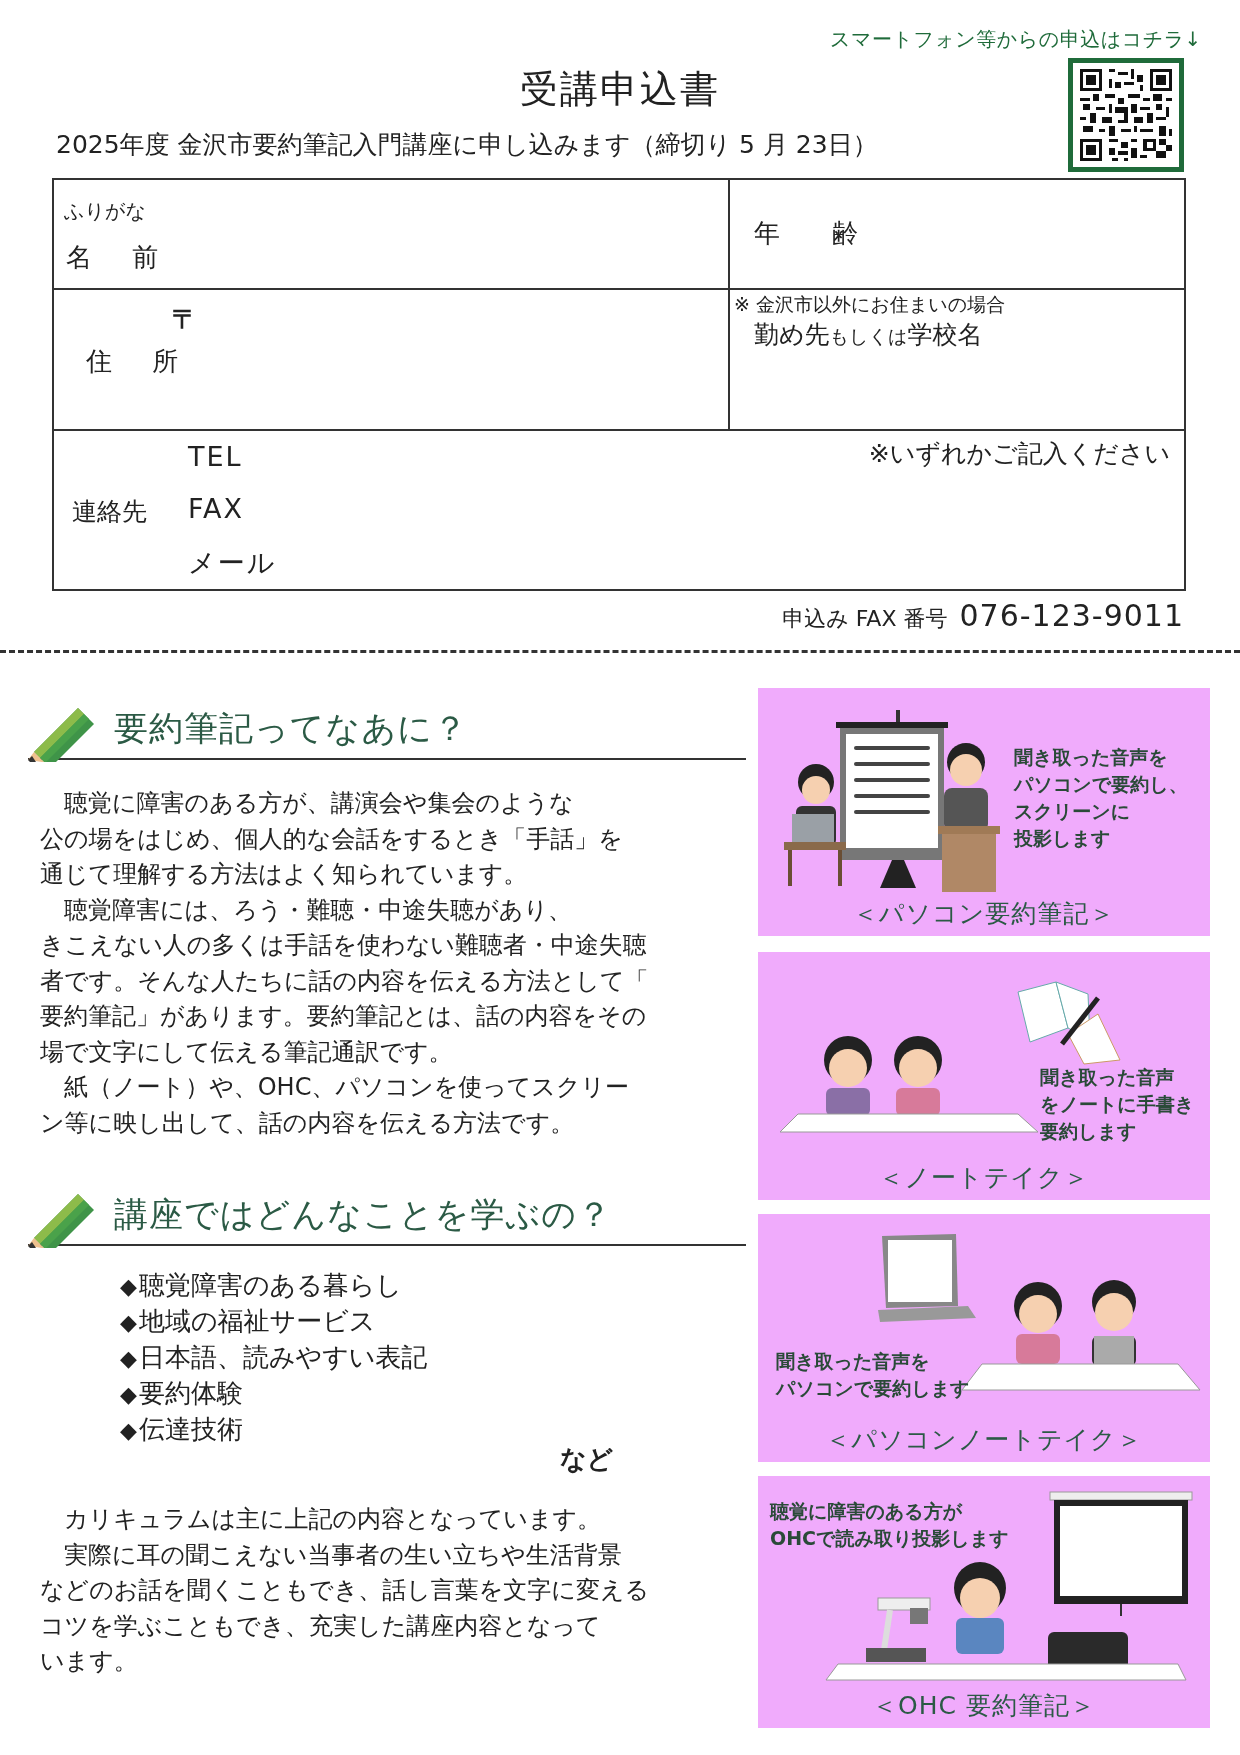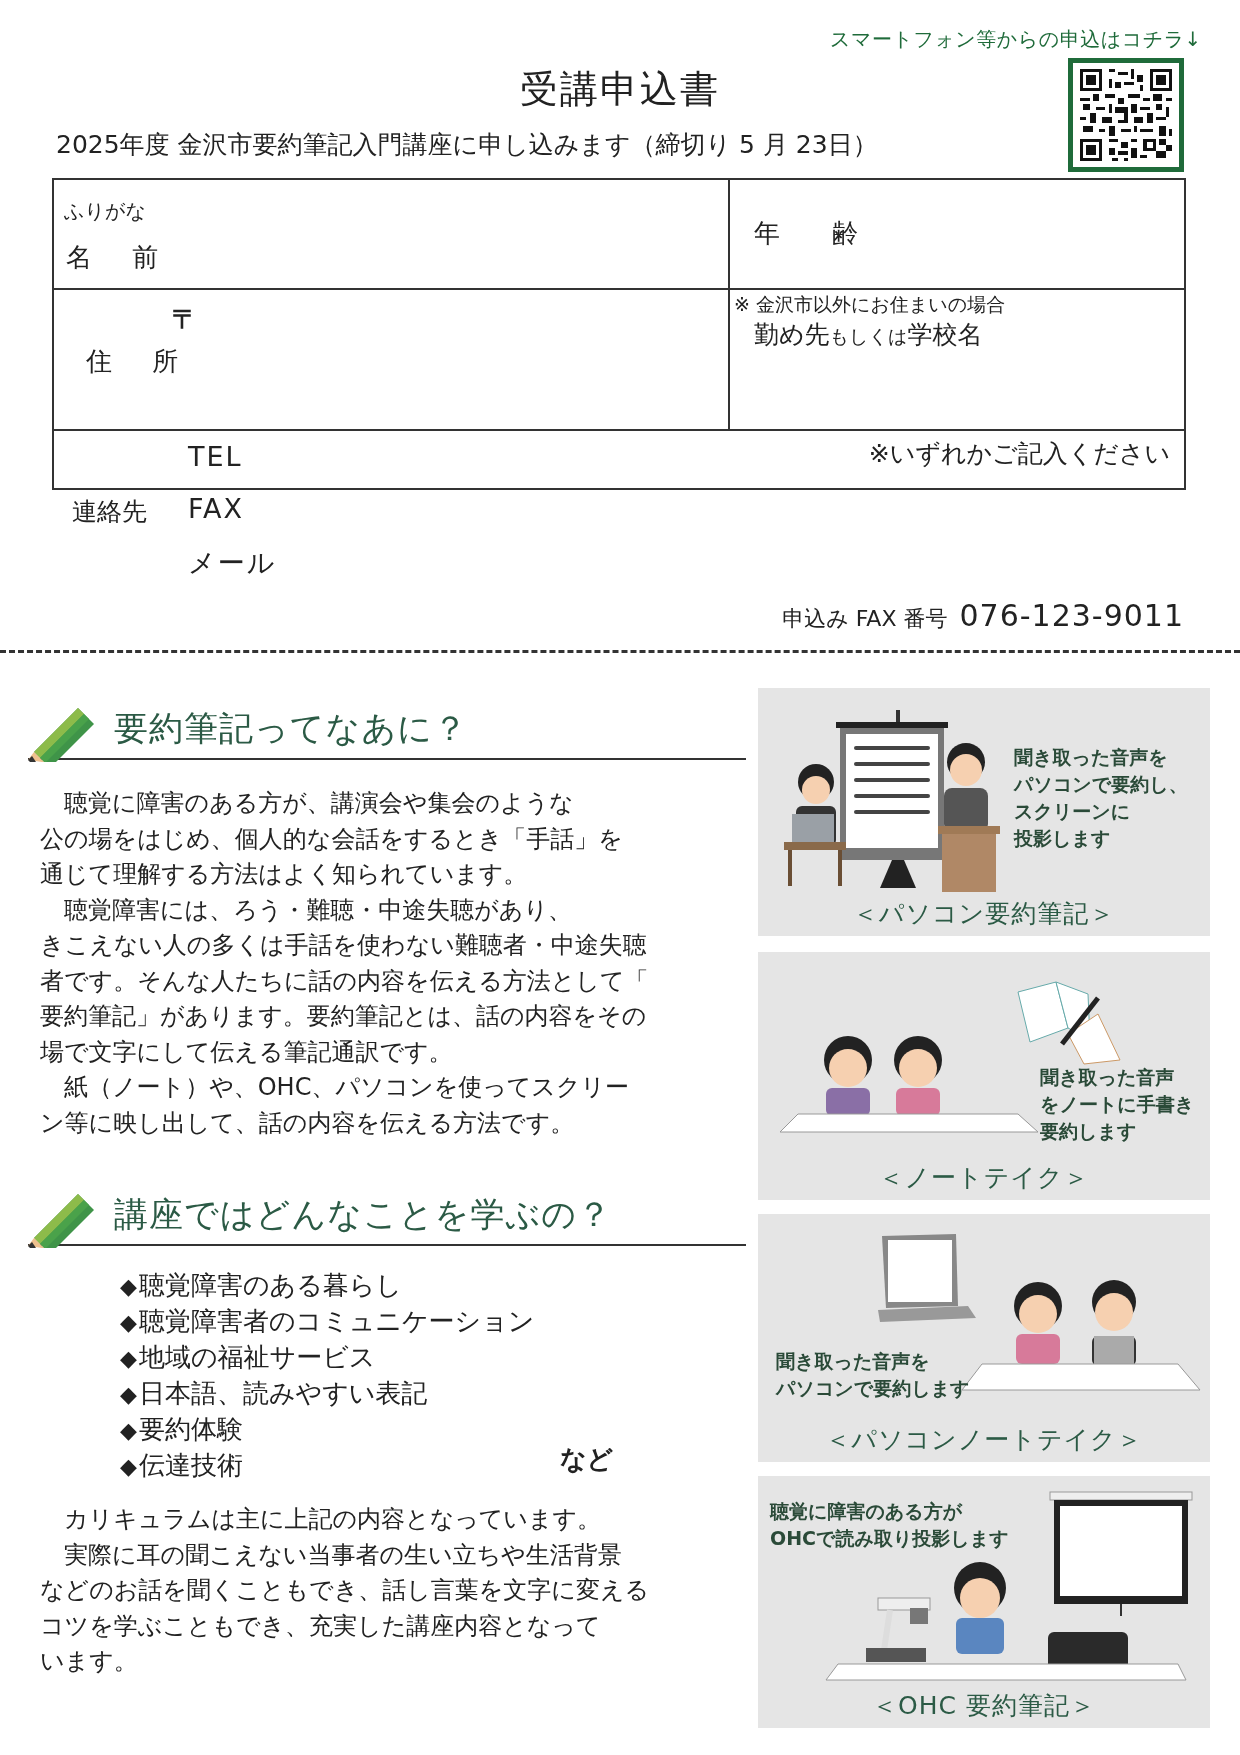--- a/index.html
+++ b/index.html
@@ -9,21 +9,21 @@
   .abs { position: absolute; }
 
   
   .qr-caption { left: 830px; top: 26px; font-size: 20px; color: #1f6b3a; letter-spacing: 0.5px; white-space: nowrap; }
   .qr-box { left: 1068px; top: 58px; width: 116px; height: 114px; border: 5px solid #1f6b3a; background: #fff; padding: 6px; }
   .qr-box svg { width: 100%; height: 100%; display: block; }
   .form-title { left: 0; width: 1240px; top: 64px; text-align: center; font-size: 38px; color: #222; letter-spacing: 2px; }
   .form-subtitle { left: 56px; top: 128px; font-size: 25px; color: #222; white-space: nowrap; }
 
   
-  .form-table { left: 52px; top: 178px; width: 1134px; height: 312px; border: 2px solid #333; }
+  .form-table { left: 52px; top: 178px; width: 1134px; height: 413px; border: 2px solid #333; }
   .row { position: absolute; left: 0; width: 100%; border-bottom: 2px solid #333; }
   .row:last-child { border-bottom: none; }
   .row1 { top: 0; height: 110px; }
   .row2 { top: 110px; height: 141px; }
   .row3 { top: 251px; height: 158px; }
   .cell { position: absolute; top: 0; bottom: 0; }
   .cell-left { left: 0; width: 676px; border-right: 2px solid #333; }
   .cell-right { left: 676px; right: 0; }
   .lbl { position: absolute; white-space: nowrap; color: #222; }
   .furigana { left: 10px; top: 18px; font-size: 20px; }
@@ -49,21 +49,21 @@
   .section-head .htxt { position: absolute; left: 86px; bottom: 6px; font-size: 34px; color: #2b5a45; white-space: nowrap; letter-spacing: 1px; }
 
   .para { left: 40px; width: 700px; font-size: 24px; line-height: 35.5px; color: #222; white-space: pre-line; }
 
   .topic-list { left: 120px; top: 1268px; width: 520px; list-style: none; }
   .topic-list li { font-size: 26px; line-height: 35px; white-space: nowrap; position: relative; }
   .topic-list li .d { font-size: 22px; margin-right: 2px; }
   .nado { left: 560px; top: 1442px; font-size: 26px; font-weight: bold; }
 
   
-  .panel { left: 758px; width: 452px; background: #e5e5e5; }
+  .panel { left: 758px; width: 452px; background: #f0abfc; }
   .panel .cap { position: absolute; left: 0; right: 0; bottom: 6px; text-align: center; font-size: 25px; color: #2b5a45; letter-spacing: 1px; }
   .panel .desc { position: absolute; font-size: 19px; font-weight: bold; color: #2a4a38; line-height: 27px; white-space: pre-line; }
   .panel svg.ill { position: absolute; }
 </style>
 </head>
 <body>
 
 <div class="abs qr-caption">スマートフォン等からの申込はコチラ↓</div>
 <div class="abs qr-box">
   <svg viewBox="0 0 29 29" shape-rendering="crispEdges">
@@ -198,21 +198,20 @@
     <polygon points="6,52 50,8 56,14 12,58" fill="#8dbb4a"></polygon>
     <polygon points="12,58 56,14 61,19 17,63" fill="#4aa24a"></polygon>
     <polygon points="0,60 6,52 22,68 14,62" fill="#efc18f"></polygon>
     <polygon points="0,60 4,56 8,62 2,62" fill="#333"></polygon>
   </svg>
   <span class="htxt">講座ではどんなことを学ぶの？</span>
 </div>
 
 <ul class="abs topic-list">
   <li><span class="d">◆</span><span>聴覚障害のある暮らし</span></li>
-  <li><span class="d">◆</span><span>聴覚障害者のコミュニケーション</span></li>
   <li><span class="d">◆</span><span>地域の福祉サービス</span></li>
   <li><span class="d">◆</span><span>日本語、読みやすい表記</span></li>
   <li><span class="d">◆</span><span>要約体験</span></li>
   <li><span class="d">◆</span><span>伝達技術</span></li>
 </ul>
 <div class="abs nado">など</div>
 
 <div class="abs para" style="top:1502px">　カリキュラムは主に上記の内容となっています。
 　実際に耳の聞こえない当事者の生い立ちや生活背景
 などのお話を聞くこともでき、話し言葉を文字に変える

